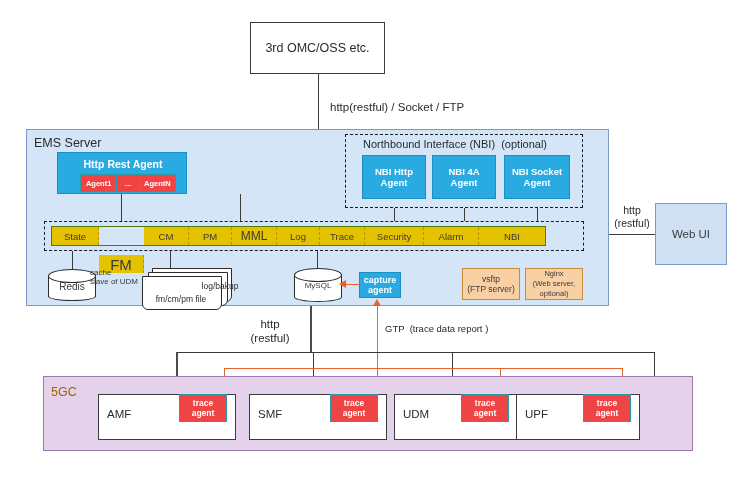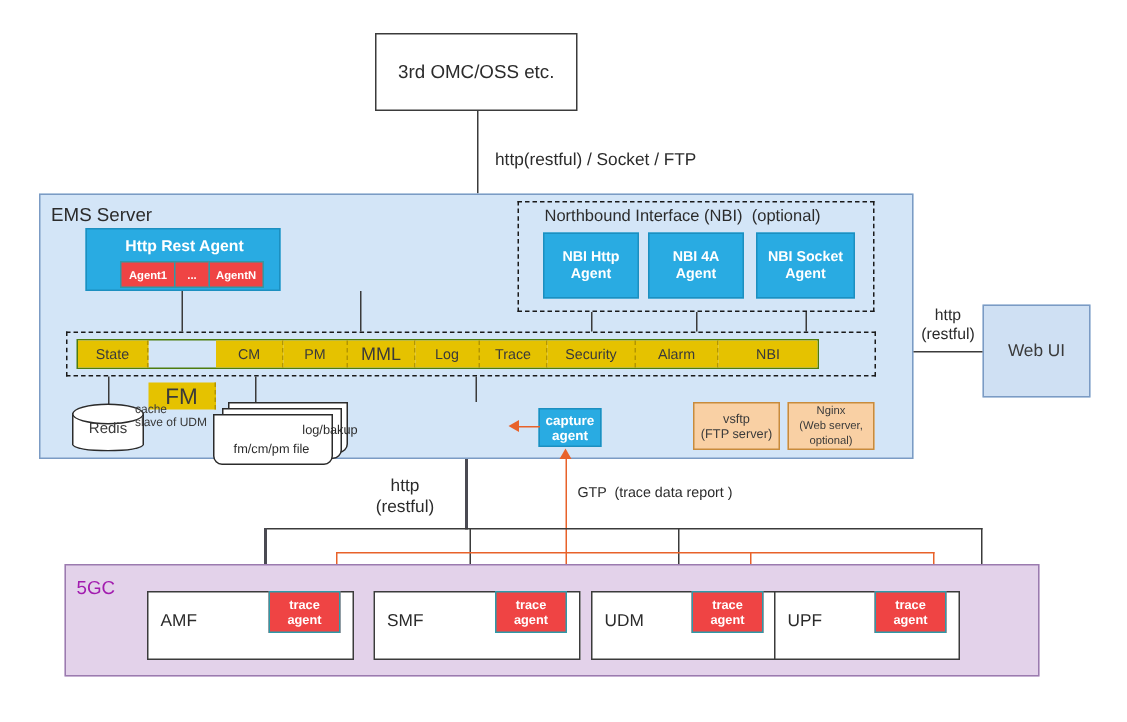--- a/index.html
+++ b/index.html
@@ -173,20 +173,25 @@
   <div class="lbl" style="left:90px;top:277px;font-size:8px;color:#3a3a3a;">slave of UDM</div>
 
   <div class="docstack" style="left:142px;top:268px;width:90px;height:42px;">
     <div class="sheet" style="left:10px;top:0px;width:78px;height:32px;"></div>
     <div class="sheet" style="left:6px;top:4px;width:78px;height:32px;"></div>
     <div class="sheet" style="left:0px;top:8px;width:78px;height:32px;"></div>
     <div class="txt" style="left:0px;top:13px;width:96px;font-size:8.5px;margin-left:30px;">log/bakup</div>
     <div class="txt" style="left:0px;top:26px;width:78px;font-size:8.5px;">fm/cm/pm file</div>
   </div>
 
+  <div class="cyl" style="left:294px;top:268px;width:48px;height:34px;">
+    <div class="body"></div>
+    <div class="top"></div>
+    <div class="txt" style="font-size:8px;">MySQL</div>
+  </div>
 
   <div class="abs box-process ctr" style="left:359px;top:272px;width:42px;height:26px;font-size:9px;flex-direction:column;">
     <span>capture</span>
     <span>agent</span>
   </div>
   <div class="ln-h-o" style="left:345px;top:284px;width:15px;"></div>
   <div class="arrow-left" style="left:339px;top:280px;"></div>
 
   <div class="abs box-orange ctr" style="left:462px;top:268px;width:58px;height:32px;font-size:8.5px;flex-direction:column;">
     <span>vsftp</span>
@@ -219,21 +224,21 @@
   <div class="ln-v" style="left:452px;top:352px;height:45px;"></div>
   <div class="ln-v" style="left:654px;top:352px;height:45px;"></div>
 
   <div class="ln-h-o" style="left:224px;top:368px;width:399px;"></div>
   <div class="ln-v-o" style="left:224px;top:368px;height:29px;"></div>
   <div class="ln-v-o" style="left:377px;top:368px;height:29px;"></div>
   <div class="ln-v-o" style="left:500px;top:368px;height:29px;"></div>
   <div class="ln-v-o" style="left:622px;top:368px;height:29px;"></div>
 
   <div class="abs core-region" style="left:43px;top:376px;width:650px;height:75px;"></div>
-  <div class="lbl" style="left:51px;top:385px;font-size:12.5px;color:#a21caf;">5GC</div>
+  <div class="lbl" style="left:51px;top:385px;font-size:12.5px;color:#a16207;">5GC</div>
 
   <div class="abs box-white" style="left:98px;top:394px;width:138px;height:46px;">
     <div class="abs" style="left:8px;top:13px;font-size:11.5px;color:#2b2b2b;">AMF</div>
     <div class="abs box-goroutine ctr" style="left:80px;top:-1px;width:48px;height:28px;font-size:8.5px;flex-direction:column;">
       <span>trace</span>
       <span>agent</span>
     </div>
   </div>
 
   <div class="abs box-white" style="left:249px;top:394px;width:138px;height:46px;">

